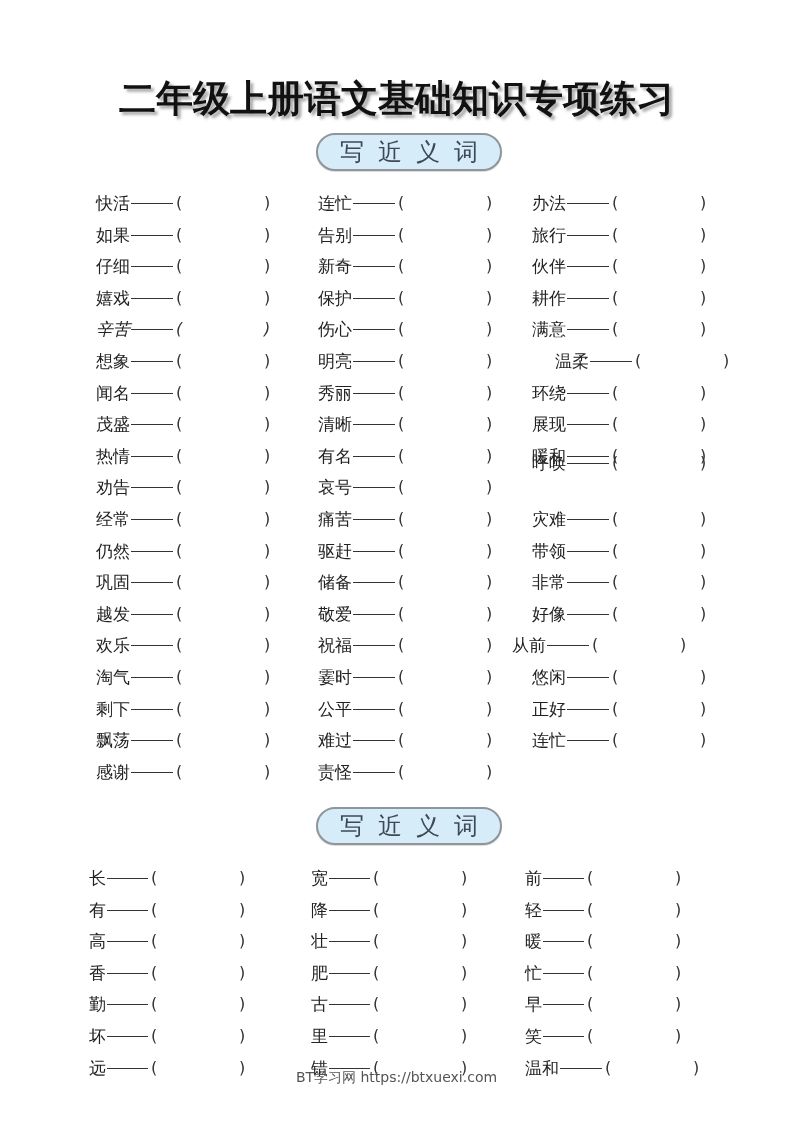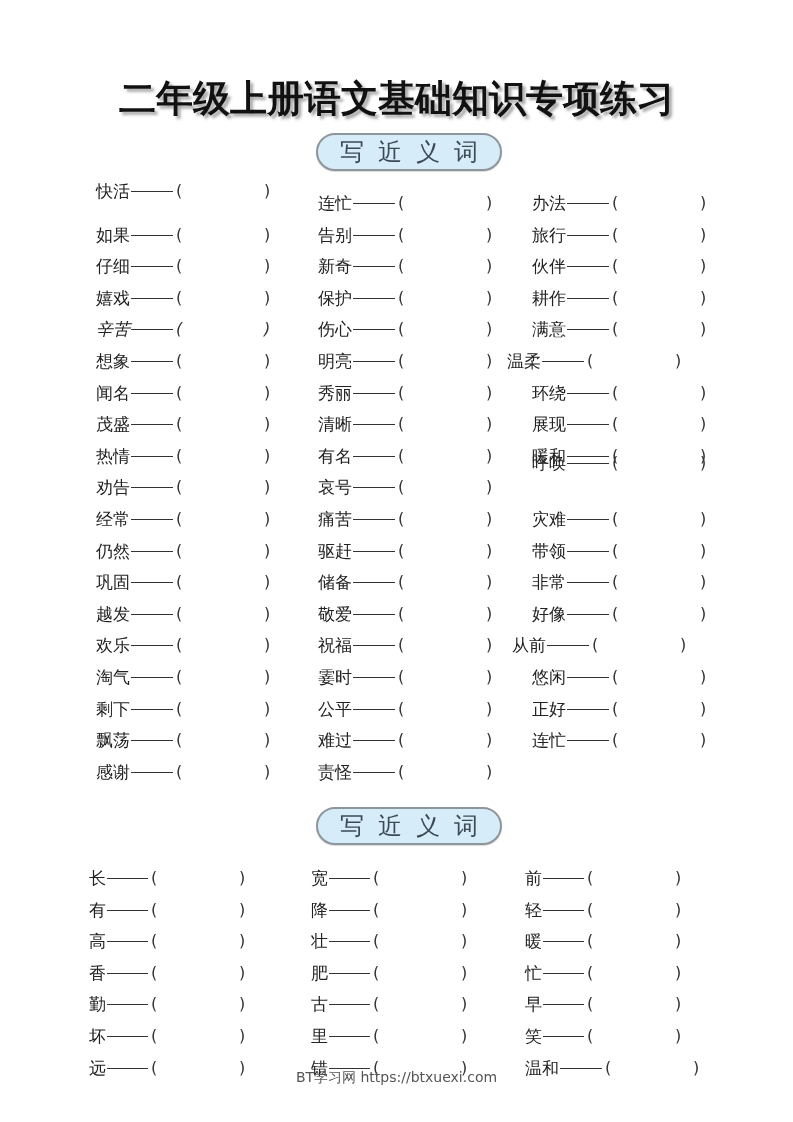--- a/index.html
+++ b/index.html
@@ -22,21 +22,21 @@
             font-family: "DejaVu Sans", "Liberation Sans", sans-serif; font-size: 14px; color: #555; }
 </style>
 </head>
 <body>
 
 <div class="title">二年级上册语文基础知识专项练习</div>
 
 <div class="pill" style="top:133px;">写近义词</div>
 
 <div id="syn">
-    <div class="row" style="left: 96px; top: 179px; width: 180px;">
+    <div class="row" style="left: 96px; top: 191px; width: 180px;">
       <span class="w">快活</span>
       <span class="dash" style="left: 35px; width: 42px;"></span>
       <span class="lp" style="left: 80px;">(</span>
       <span style="position: absolute; left: 88px; width: 78px; height: 24px;"></span>
       <span class="rp" style="left: 168px;">)</span>
     </div>
     <div class="row" style="left: 96px; top: 222.6px; width: 180px;">
       <span class="w">如果</span>
       <span class="dash" style="left: 35px; width: 42px;"></span>
       <span class="lp" style="left: 80px;">(</span>
@@ -323,21 +323,21 @@
       <span style="position: absolute; left: 88px; width: 78px; height: 24px;"></span>
       <span class="rp" style="left: 168px;">)</span>
     </div>
     <div class="row" style="left: 532px; top: 317.4px; width: 180px;">
       <span class="w">满意</span>
       <span class="dash" style="left: 35px; width: 42px;"></span>
       <span class="lp" style="left: 80px;">(</span>
       <span style="position: absolute; left: 88px; width: 78px; height: 24px;"></span>
       <span class="rp" style="left: 168px;">)</span>
     </div>
-    <div class="row" style="left: 507px; top: 349px; width: 180px;">
+    <div class="row" style="left: 555px; top: 349px; width: 180px;">
       <span class="w">温柔</span>
       <span class="dash" style="left: 35px; width: 42px;"></span>
       <span class="lp" style="left: 80px;">(</span>
       <span style="position: absolute; left: 88px; width: 78px; height: 24px;"></span>
       <span class="rp" style="left: 168px;">)</span>
     </div>
     <div class="row" style="left: 532px; top: 380.6px; width: 180px;">
       <span class="w">环绕</span>
       <span class="dash" style="left: 35px; width: 42px;"></span>
       <span class="lp" style="left: 80px;">(</span>

